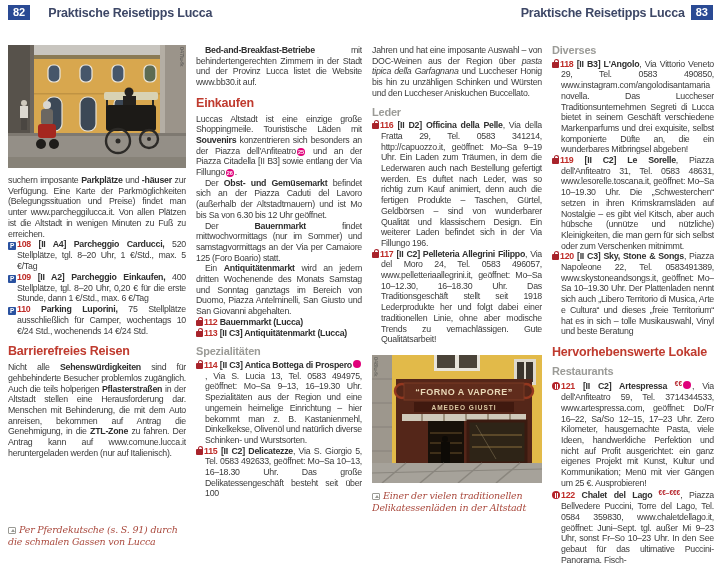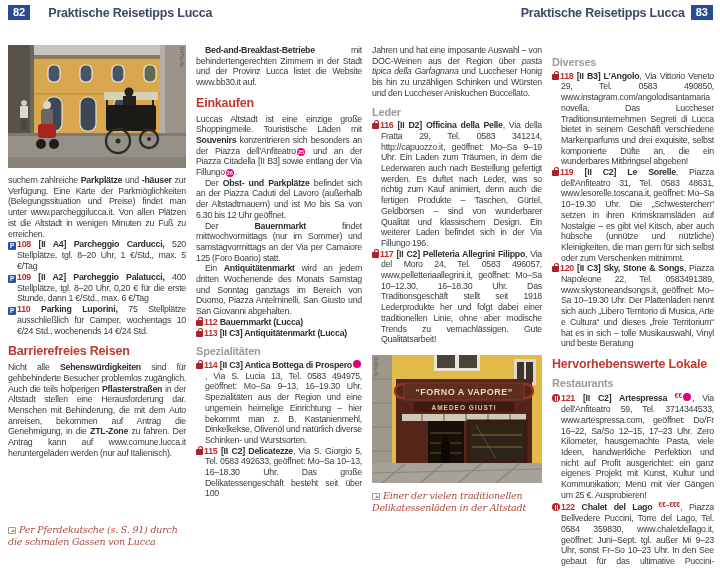--- a/index.html
+++ b/index.html
@@ -127,37 +127,37 @@
       <g>
         <circle cx="16" cy="58" r="3" fill="#cfc9bd"></circle>
         <rect x="12" y="61" width="8" height="12" fill="#dcd8d0"></rect>
         <rect x="13" y="73" width="6" height="12" fill="#4a4641"></rect>
       </g>
     </svg>
     <span class="credit">047lu-fk</span>
   </div>
 
   <div class="col" id="col1">
-    <p class="para"><span>suchern zahlreiche </span><span class="b">Parkplätze</span><span> und </span><span class="b">-häuser</span><span> zur Verfügung. Eine Karte der Parkmöglichkeiten (Belegungssituation und Preise) findet man unter www.parcheggilucca.it. Von allen Plätzen ist die Altstadt in wenigen Minuten zu Fuß zu erreichen.</span></p>
+    <p class="para"><span>suchern imposante </span><span class="b">Parkplätze</span><span> und </span><span class="b">-häuser</span><span> zur Verfügung. Eine Karte der Parkmöglichkeiten (Belegungssituation und Preise) findet man unter www.parcheggilucca.it. Von allen Plätzen ist die Altstadt in wenigen Minuten zu Fuß zu erreichen.</span></p>
     <p class="entry"><span class="icn icn-park">P</span><span class="enum">108</span> <span><span class="b">[II A4] Parcheggio Carducci, </span><span>520 Stellplätze, tgl. 8–20 Uhr, 1 €/Std., max. 5 €/Tag</span></span></p>
-    <p class="entry"><span class="icn icn-park">P</span><span class="enum">109</span> <span><span class="b">[II A2] Parcheggio Palatucci, </span><span>400 Stellplätze, tgl. 8–20 Uhr, 0,20 € für die erste Stunde, dann 1 €/Std., max. 6 €/Tag</span></span></p>
+    <p class="entry"><span class="icn icn-park">P</span><span class="enum">109</span> <span><span class="b">[II A2] Parcheggio Einkaufen, </span><span>400 Stellplätze, tgl. 8–20 Uhr, 0,20 € für die erste Stunde, dann 1 €/Std., max. 6 €/Tag</span></span></p>
     <p class="entry"><span class="icn icn-park">P</span><span class="enum">110</span> <span><span class="b">Parking Luporini, </span><span>75 Stellplätze ausschließlich für Camper, wochentags 10 €/24 Std., wochenends 14 €/24 Std.</span></span></p>
     <h2 class="h1red">Barrierefreies Reisen</h2>
     <p class="para"><span>Nicht alle </span><span class="b">Sehenswürdigkeiten</span><span> sind für gehbehinderte Besucher problemlos zugänglich. Auch die teils holperigen </span><span class="b">Pflasterstraßen</span><span> in der Altstadt stellen eine Herausforderung dar. Menschen mit Behinderung, die mit dem Auto anreisen, bekommen auf Antrag die Genehmigung, in die </span><span class="b">ZTL-Zone</span><span> zu fahren. Der Antrag kann auf www.comune.lucca.it heruntergeladen werden (nur auf Italienisch).</span></p>
   </div>
 
   <div class="caption" id="caption82">
     <span class="capicon"></span><span>Per Pferdekutsche (s. S. 91) durch die schmalen Gassen von Lucca</span>
   </div>
 
   <div class="col" id="col2">
     <p class="para ind"><span class="b">Bed-and-Breakfast-Betriebe</span><span> mit behindertengerechten Zimmern in der Stadt und der Provinz Lucca listet die Website www.bb30.it auf.</span></p>
     <h2 class="h1red">Einkaufen</h2>
     <p class="para"><span>Luccas Altstadt ist eine einzige große Shoppingmeile. Touristische Läden mit </span><span class="b">Souvenirs</span><span> konzentrieren sich besonders an der Piazza dell'Anfiteatro</span><span class="marker">25</span><span> und an der Piazza Citadella [II B3] sowie entlang der Via Fillungo</span><span class="marker">26</span><span>.</span></p>
-    <p class="para ind"><span>Der </span><span class="b">Obst- und Parkplätze</span><span> befindet sich an der Piazza Caduti del Lavoro (außerhalb der Altstadtmauern) und ist Mo bis Sa von 6.30 bis 12 Uhr geöffnet.</span></p>
+    <p class="para ind"><span>Der </span><span class="b">Obst- und Gemüsemarkt</span><span> befindet sich an der Piazza Caduti del Lavoro (außerhalb der Altstadtmauern) und ist Mo bis Sa von 6.30 bis 12 Uhr geöffnet.</span></p>
     <p class="para ind"><span>Der </span><span class="b">Bauernmarkt</span><span> findet mittwochvormittags (nur im Sommer) und samstagvormittags an der Via per Camaiore 125 (Foro Boario) statt.</span></p>
     <p class="para ind"><span>Ein </span><span class="b">Antiquitätenmarkt</span><span> wird an jedem dritten Wochenende des Monats Samstag und Sonntag ganztags im Bereich von Duomo, Piazza Antelminelli, San Giusto und San Giovanni abgehalten.</span></p>
     <p class="entry"><span class="icn icn-shop"></span><span class="enum">112</span> <span><span class="b">Bauernmarkt (Lucca)</span></span></p>
     <p class="entry"><span class="icn icn-shop"></span><span class="enum">113</span> <span><span class="b">[II C3] Antiquitätenmarkt (Lucca)</span></span></p>
     <h3 class="shgray">Spezialitäten</h3>
     <p class="entry"><span class="icn icn-shop"></span><span class="enum">114</span> <span><span class="b">[II C3] Antica Bottega di Prospero</span><span class="marker"></span><span>, Via S. Lucia 13, Tel. 0583 494975, geöffnet: Mo–Sa 9–13, 16–19.30 Uhr. Spezialitäten aus der Region und eine ungemein heimelige Einrichtung – hier bekommt man z. B. Kastanienmehl, Dinkelkekse, Olivenöl und natürlich diverse Schinken- und Wurstsorten.</span></span></p>
     <p class="entry"><span class="icn icn-shop"></span><span class="enum">115</span> <span><span class="b">[II C2] Delicatezze</span><span>, Via S. Giorgio 5, Tel. 0583 492633, geöffnet: Mo–Sa 10–13, 16–18.30 Uhr. Das große Delikatessengeschäft besteht seit über 100</span></span></p>
   </div>
 
   <div class="col" id="col3">
@@ -219,21 +219,21 @@
         <line x1="0" y1="118" x2="170" y2="114" stroke="#8a867e" stroke-width="1"></line>
       </svg>
       <span class="credit">048lu-fk</span>
     </div>
     <div class="caption" id="caption83">
       <span class="capicon"></span><span>Einer der vielen traditionellen Delikatessenläden in der Altstadt</span>
     </div>
   </div>
 
   <div class="col" id="col4">
-    <h3 class="shgray" style="margin-top:12px">Diverses</h3>
+    <h3 class="shgray" style="margin-top:0">Diverses</h3>
     <p class="entry"><span class="icn icn-shop"></span><span class="enum">118</span> <span><span class="b">[II B3] L'Angolo</span><span>, Via Vittorio Veneto 29, Tel. 0583 490850, www.instagram.com/angolodisantamarianovella. Das Luccheser Traditionsunternehmen Segreti di Lucca bietet in seinem Geschäft verschiedene Markenparfums und drei exquisite, selbst komponierte Düfte an, die ein wunderbares Mitbringsel abgeben!</span></span></p>
     <p class="entry"><span class="icn icn-shop"></span><span class="enum">119</span> <span><span class="b">[II C2] Le Sorelle</span><span>, Piazza dell'Anfiteatro 31, Tel. 0583 48631, www.lesorelle.toscana.it, geöffnet: Mo–Sa 10–19.30 Uhr. Die „Schwesterchen“ setzen in ihren Krimskramsläden auf Nostalgie – es gibt viel Kitsch, aber auch hübsche (unnütze und nützliche) Kleinigkeiten, die man gern für sich selbst oder zum Verschenken mitnimmt.</span></span></p>
     <p class="entry"><span class="icn icn-shop"></span><span class="enum">120</span> <span><span class="b">[II C3] Sky, Stone &amp; Songs</span><span>, Piazza Napoleone 22, Tel. 0583491389, www.skystoneandsongs.it, geöffnet: Mo–Sa 10–19.30 Uhr. Der Plattenladen nennt sich auch „Libero Territorio di Musica, Arte e Cultura“ und dieses „freie Territorium“ hat es in sich – tolle Musikauswahl, Vinyl und beste Beratung</span></span></p>
     <h2 class="h1red">Hervorhebenswerte Lokale</h2>
     <h3 class="shgray">Restaurants</h3>
     <p class="entry"><span class="icn icn-rest"></span><span class="enum">121</span> <span><span class="b">[II C2] Artespressa</span><span class="price"> €€</span><span class="marker"></span><span>, Via dell'Anfiteatro 59, Tel. 3714344533, www.artespressa.com, geöffnet: Do/Fr 16–22, Sa/So 12–15, 17–23 Uhr. Zero Kilometer, hausgemachte Pasta, viele Ideen, handwerkliche Perfektion und nicht auf Profit ausgerichtet: ein ganz eigenes Projekt mit Kunst, Kultur und Kommunikation; Menü mit vier Gängen um 25 €. Ausprobieren!</span></span></p>
     <p class="entry"><span class="icn icn-rest"></span><span class="enum">122</span> <span><span class="b">Chalet del Lago</span><span class="price"> €€–€€€</span><span>, Piazza Bellvedere Puccini, Torre del Lago, Tel. 0584 359830, www.chaletdellago.it, geöffnet: Juni–Sept. tgl. außer Mi 9–23 Uhr, sonst Fr–So 10–23 Uhr. In den See gebaut für das ultimative Puccini-Panorama. Fisch-</span></span></p>
   </div>
 
 </div>

